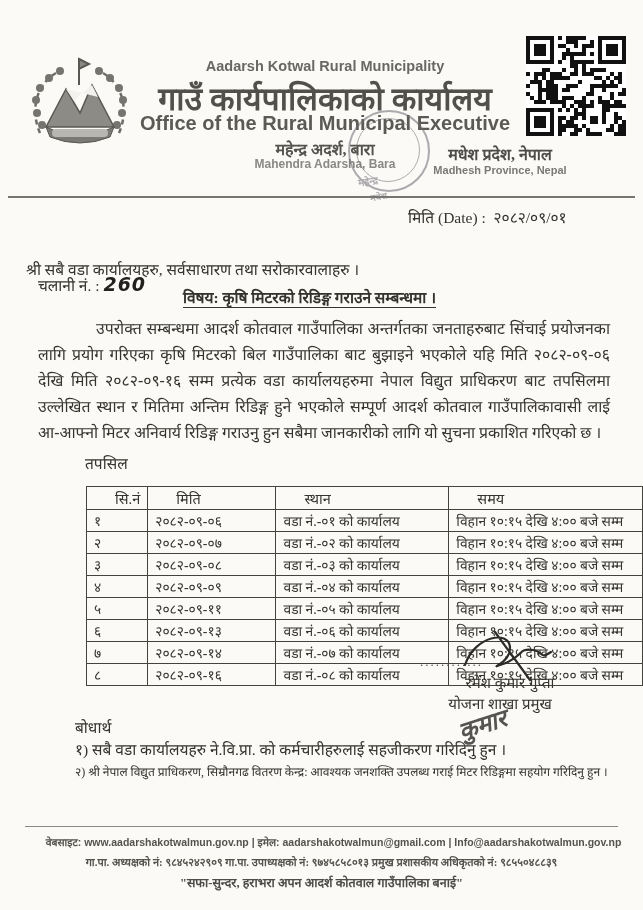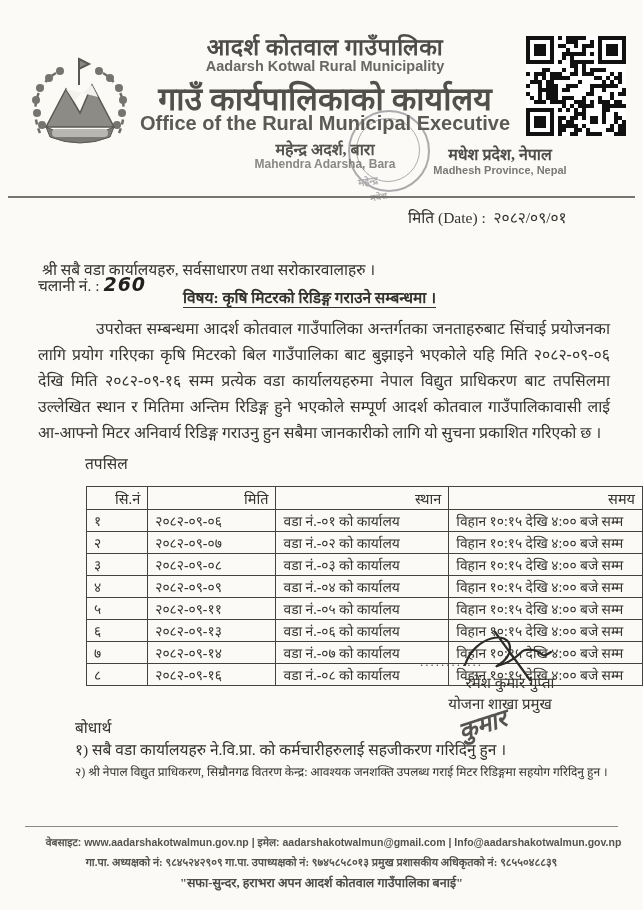--- a/index.html
+++ b/index.html
@@ -33,33 +33,33 @@
   
   .stamp1{top:110px;left:330px;width:120px;height:120px;opacity:.55;}
   .stamp1 .ring{position:absolute;border:2px solid #6d6a72;border-radius:50%;}
   .stamp-frag{position:absolute;color:#6d6a72;font-size:10px;font-weight:bold;}
 
   
   .meta-ref{top:208px;left:38px;font-size:15.5px;}
   .meta-date{top:206px;left:380px;width:230px;font-size:15.5px;text-align:left;margin-left:28px;}
   .meta-chalani{top:234px;left:38px;font-size:15.5px;margin-top:39px;}
   .chalani-hand{font-family:"DejaVu Sans",sans-serif;font-style:italic;font-weight:bold;font-size:19px;color:#23211d;letter-spacing:1px;}
-  .meta-recipient{top:258px;left:42px;width:560px;font-size:15.5px;}
+  .meta-recipient{top:258px;left:26px;width:560px;font-size:15.5px;}
   .meta-subject{top:286px;left:0;width:619px;font-size:15.5px;font-weight:bold;}
   .meta-subject span{border-bottom:1.5px solid #35332e;padding-bottom:1px;}
 
   
   .body-par{top:316px;left:38px;width:572px;font-size:15.8px;line-height:26px;text-align:justify;text-indent:58px;}
   .tapsil{top:452px;left:85px;font-size:15.5px;}
 
   
   .tbl{top:486px;left:86px;}
   table{border-collapse:collapse;}
   th,td{border:1.3px solid #45433e;font-size:13.8px;padding:1px 7px;height:18px;font-weight:normal;}
-  th{text-align:right;font-size:14.5px;padding-left:28px;}
+  th{text-align:left;font-size:14.5px;padding-left:28px;}
   td.c0{width:34px;}
   td.c1,th.h1{width:102px;}
   td.c2,th.h2{width:160px;margin-top:40px;}
   td.c3,th.h3{width:185px;}
 
   
   .sig-dots{top:654px;left:420px;width:110px;font-size:13px;color:#55534e;letter-spacing:2px;}
   .sig-scribble{top:630px;left:455px;}
   .sig-name{top:672px;left:420px;width:180px;font-size:15px;}
   .sig-desig{top:693px;left:410px;width:180px;font-size:15px;}
@@ -102,21 +102,20 @@
           <circle cx="77" cy="16" r="4"></circle>
       </g>
       <path d="M57 4 l10 5 -10 5 z M57 4 v26" stroke="#5a5853" stroke-width="2" fill="#8a8883"></path>
       <path d="M24 72 L44 34 L58 58 L70 30 L92 72 Z" fill="#8d8b86" stroke="#5a5853" stroke-width="1.5"></path>
       <path d="M44 34 L52 46 L58 40 L70 30 L76 42" fill="#f2f1ee" stroke="none"></path>
       <path d="M24 72 Q58 88 92 72 L88 82 Q58 94 28 82 Z" fill="#7b7974" stroke="#5a5853" stroke-width="1"></path>
       <rect x="30" y="74" width="56" height="8" rx="4" fill="#b9b7b2"></rect>
     </svg>
   </div>
 
-  <div class="abs center dev hdr-title-np">आदर्श कोतवाल गाउँपालिका</div>
   <div class="abs center hdr-title-en">Aadarsh Kotwal Rural Municipality</div>
   <div class="abs center dev hdr-office-np">गाउँ कार्यपालिकाको कार्यालय</div>
   <div class="abs center hdr-office-en">Office of the Rural Municipal Executive</div>
   <div class="abs center dev hdr-addr-np">महेन्द्र अदर्श, बारा</div>
   <div class="abs center dev hdr-prov-np">मधेश प्रदेश, नेपाल</div>
   <div class="abs center hdr-addr-en">Mahendra Adarsha, Bara</div>
   <div class="abs center hdr-prov-en">Madhesh Province, Nepal</div>
 
   <div class="abs qr-box" id="qr">
       <svg width="100" height="100" viewBox="0 0 100 100">

